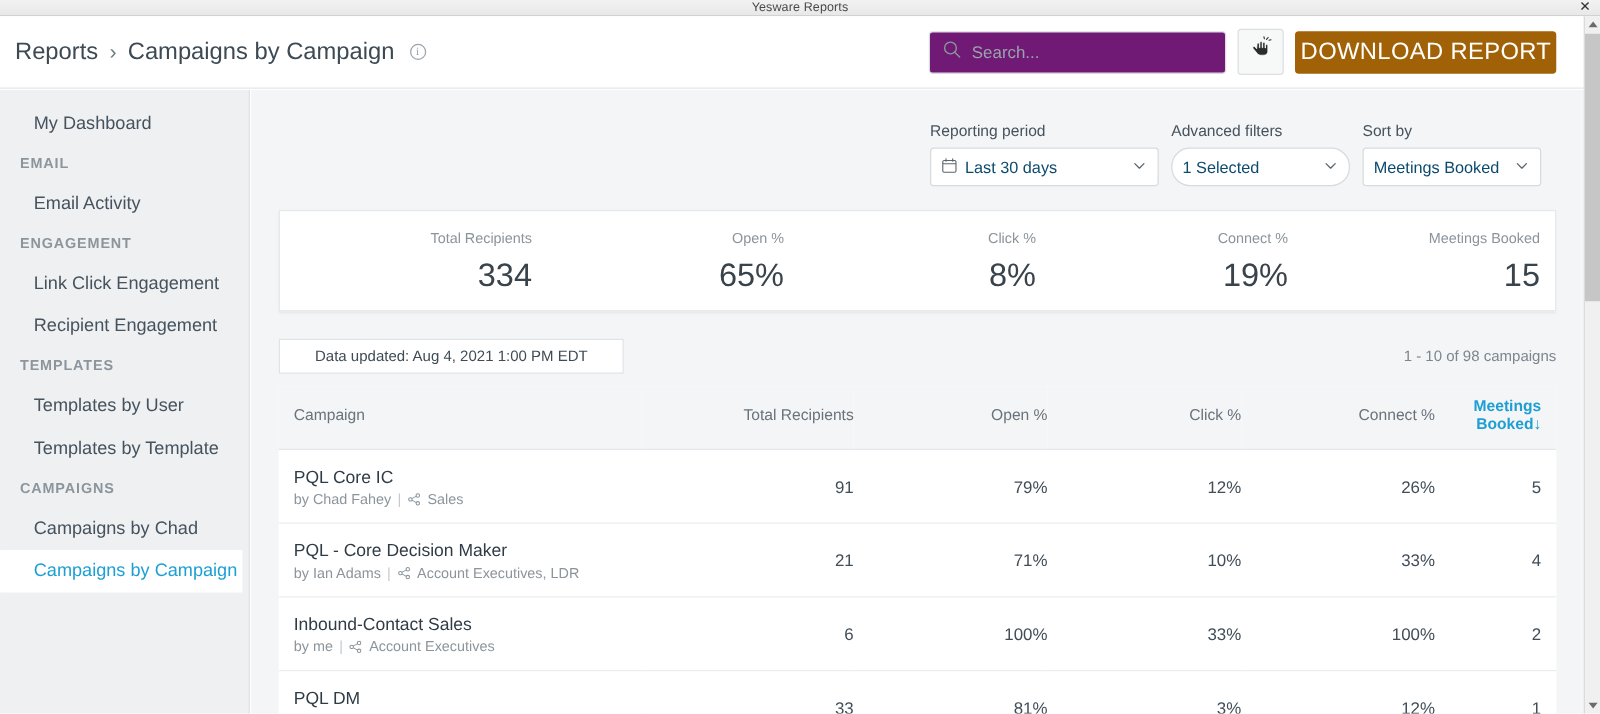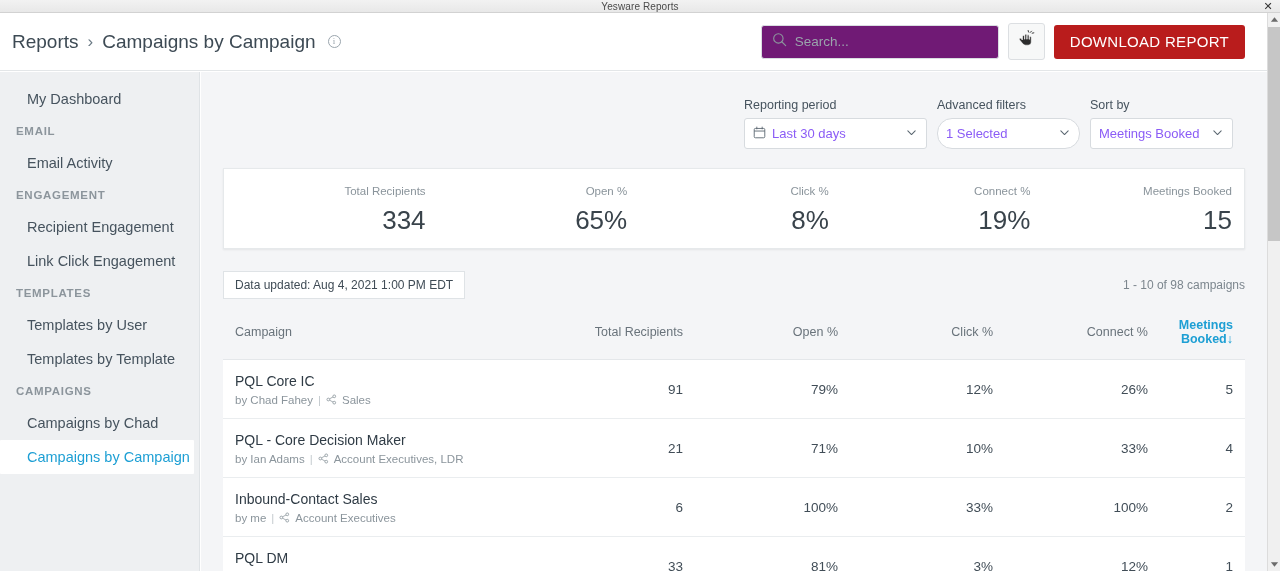--- a/index.html
+++ b/index.html
@@ -71,24 +71,24 @@
   .icon-button {
     width: 37px; height: 37px;
     border: 1px solid #dcdfe2; border-radius: 3px;
     background: #f7f8f8;
     display: flex; align-items: center; justify-content: center;
     position: relative;
   }
   .cursor-hand { position: relative; top: -1px; }
 
   .download-btn {
-    height: 34px; padding: 0 16px;
-    background: #b91c1c; color: #ffffff;
+    height: 34px; padding: 0 4px;
+    background: #a16207; color: #ffffff;
     border: none; border-radius: 3px;
-    font-size: 15px; font-family: "Liberation Sans", sans-serif;
+    font-size: 19px; font-family: "Liberation Sans", sans-serif;
     letter-spacing: .3px; cursor: pointer;
     display: flex; align-items: center;
   }
 
   
   .sidebar {
     position: absolute; top: 72px; left: 0; width: 200px; height: 499px;
     background: #eef0f2;
     border-right: 1px solid #dfe3e6;
     padding-top: 10px;
@@ -116,21 +116,21 @@
 
   .filters {
     display: flex; justify-content: flex-end; gap: 10px;
     padding: 26px 34px 0 0;
   }
   .filter { display: flex; flex-direction: column; gap: 6px; }
   .filter-label { font-size: 12.5px; color: #46535e; }
   .select {
     height: 31px; background: #fff; border: 1px solid #d7dbdf; border-radius: 3px;
     display: flex; align-items: center; padding: 0 8px; gap: 6px;
-    font-size: 13px; color: #8b5cf6;
+    font-size: 13px; color: #0c4a6e;
   }
   .select .value { flex: 1 1 auto; white-space: nowrap; }
   .sel-period { width: 183px; }
   .sel-adv { width: 143px; border-radius: 15px; }
   .sel-sort { width: 143px; }
   .chev { flex: 0 0 auto; }
 
   
   .card {
     margin: 19px 22px 0 22px;
@@ -151,21 +151,21 @@
   .card-col.num { flex: 1 1 0; align-items: flex-end; padding-right: 0; }
   .card-col.num:last-child { padding-right: 12px; }
 
   
   .tablewrap { margin: 22px 22px 0 22px; }
   .table-top {
     display: flex; align-items: center; height: 28px; margin-bottom: 10px;
   }
   .badge {
     border: 1px solid #dfe3e6; background: #ffffff;
-    height: 28px; display: flex; align-items: center; padding: 0 11px;
+    height: 28px; display: flex; align-items: center; padding: 0 28px;
     font-size: 12px; color: #3f4b55;
   }
   .pageinfo { margin-left: auto; font-size: 12px; color: #7c868e; }
 
   table { width: 100%; border-collapse: collapse; background: #fff; }
   thead th {
     font-size: 12.5px; font-weight: 400; color: #69737b;
     text-align: right; padding: 9px 0 13px 0;
     border-bottom: 1px solid #e4e7ea;
     background: #f4f5f7;
@@ -246,22 +246,22 @@
 
       <button class="download-btn">DOWNLOAD REPORT</button>
     </div>
   </div>
 
   <div class="sidebar">
     <div class="nav-item">My Dashboard</div>
     <div class="nav-group">EMAIL</div>
     <div class="nav-item">Email Activity</div>
     <div class="nav-group">ENGAGEMENT</div>
+    <div class="nav-item">Link Click Engagement</div>
     <div class="nav-item">Recipient Engagement</div>
-    <div class="nav-item">Link Click Engagement</div>
     <div class="nav-group">TEMPLATES</div>
     <div class="nav-item">Templates by User</div>
     <div class="nav-item">Templates by Template</div>
     <div class="nav-group">CAMPAIGNS</div>
     <div class="nav-item">Campaigns by Chad</div>
     <div class="nav-item active">Campaigns by Campaign</div>
   </div>
 
   <div class="main">
 

